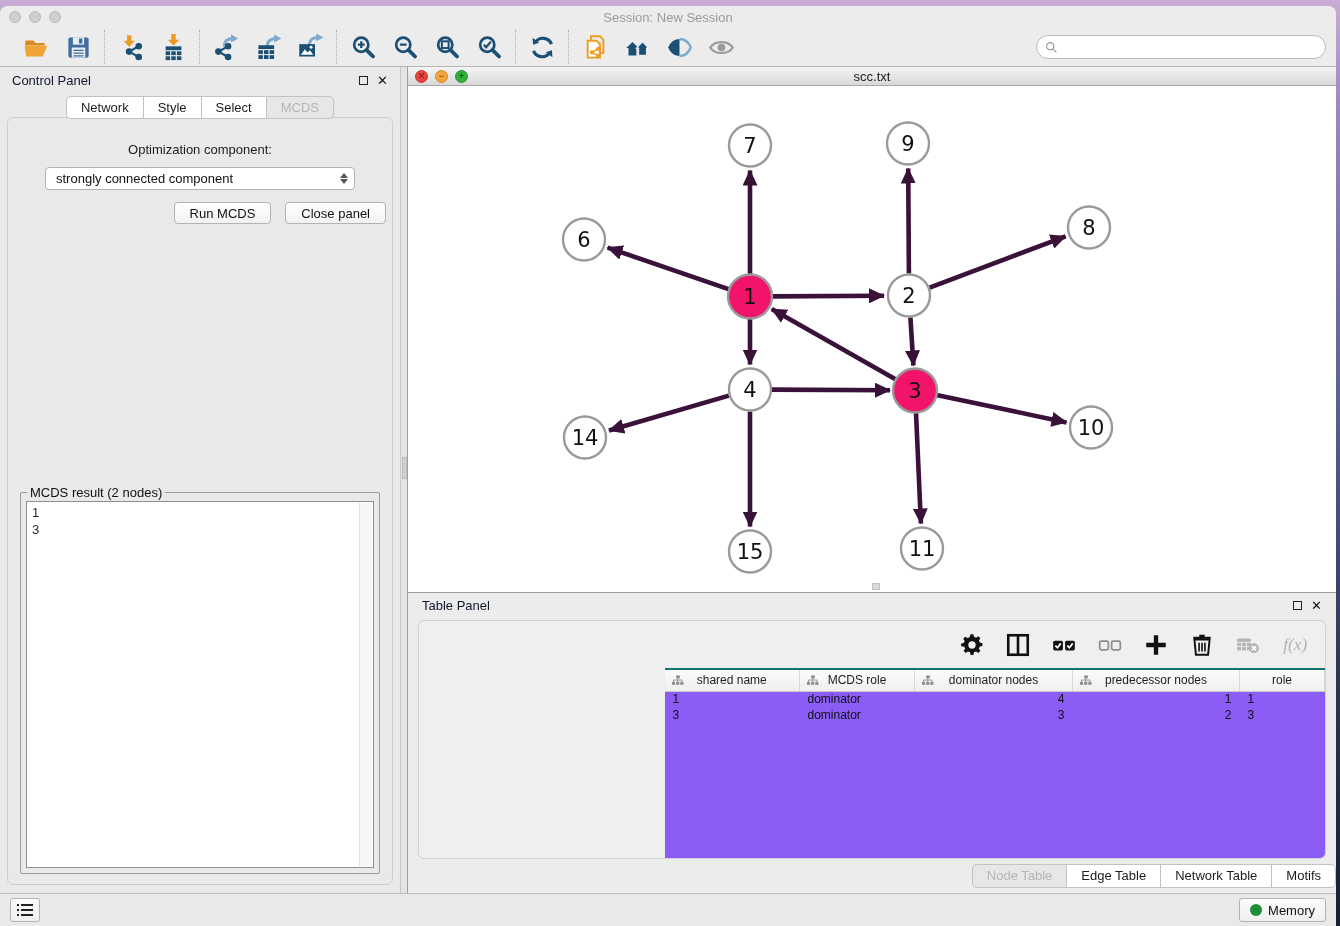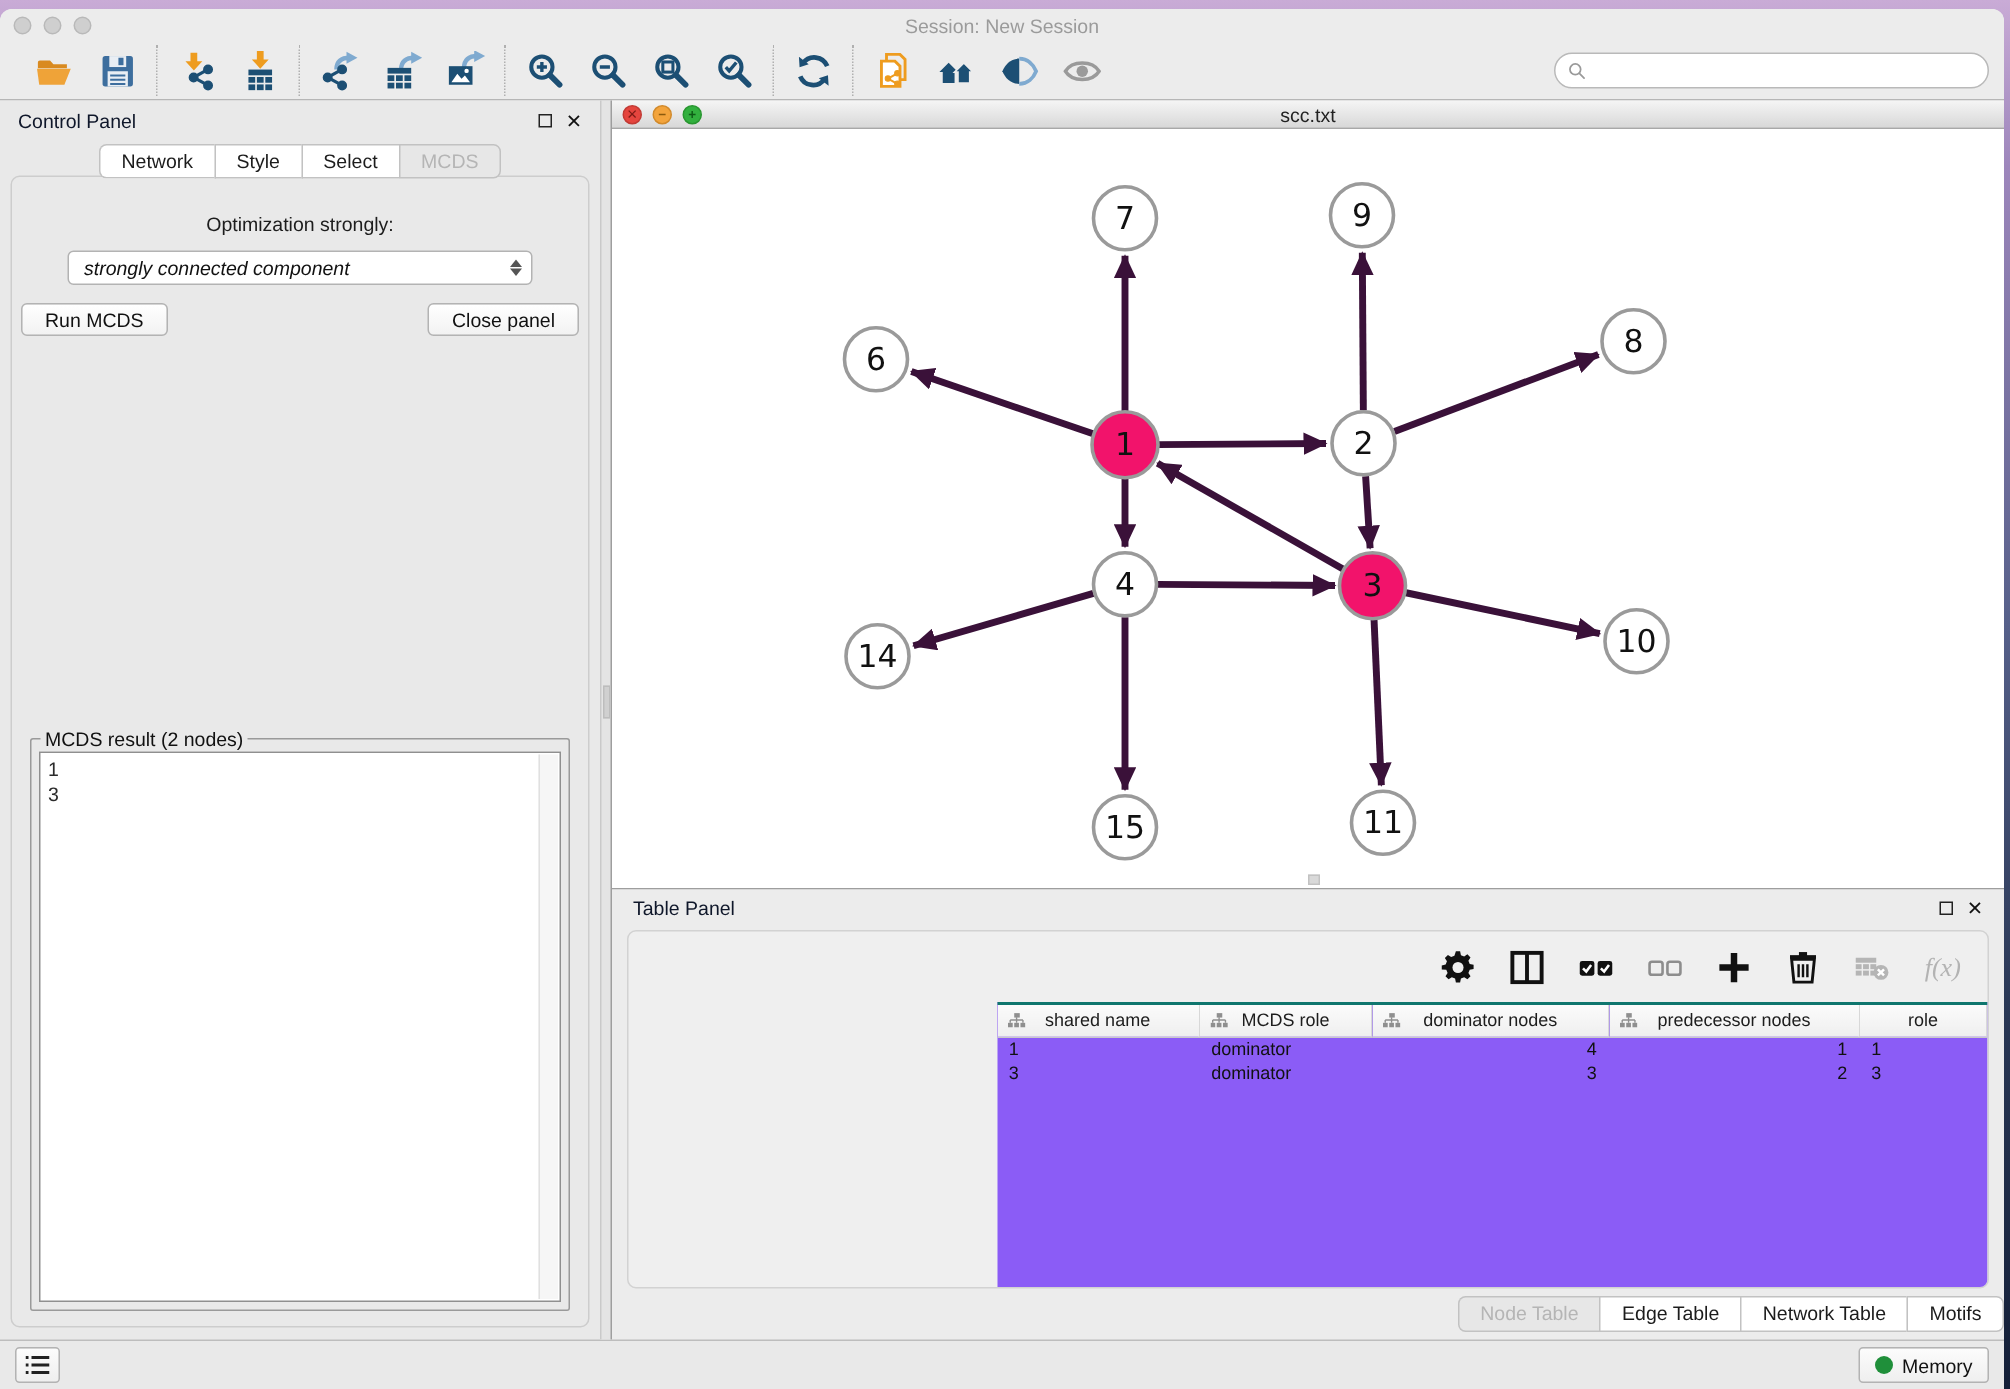--- a/index.html
+++ b/index.html
@@ -44,27 +44,27 @@
   .seg-tab { padding:3px 14px 4px; background:#fff; border:1px solid #c2c2c2; border-right:none;
              font-size:13px; color:#1c1c1c; }
   .seg-tab:first-child { border-radius:5px 0 0 5px; }
   .seg-tab:last-child { border-radius:0 5px 5px 0; border-right:1px solid #c2c2c2; }
   .seg-tab.sel-gray { background:#e7e7e7; color:#b5b5b5; }
 
   .cp-content { flex:1; margin:-2px 7px 8px 7px; border:1px solid #cdcdcd; border-radius:6px;
                 background:#e9e9e9; display:flex; flex-direction:column; padding:6px; min-height:0; }
   .opt-label { text-align:center; margin-top:18px; font-size:13px; color:#1d1d1d; }
   .dropdown { margin:10px auto 0; width:310px; height:23px; background:#fff; border:1px solid #b3b3b3;
-              border-radius:4px; display:flex; align-items:center; padding:0 6px 0 10px; font-size:13px;font-style:italic; }
+              border-radius:4px; display:flex; align-items:center; padding:0 6px 0 10px; font-size:13px; }
   .dropdown .dd-val { flex:1; color:#111; }
   .dd-stepper { display:flex; flex-direction:column; align-items:center; gap:1px; }
   .dd-stepper i { display:block; width:0; height:0; border-left:4px solid transparent; border-right:4px solid transparent; }
   .dd-up { border-bottom:5px solid #555; }
   .dd-down { border-top:5px solid #555; }
-  .btn-row { display:flex; justify-content:space-between; gap:14px; margin-top:12px; }
+  .btn-row { display:flex; justify-content:flex-end; gap:14px; margin-top:12px; }
   .push-btn { height:22px; padding:0 15px; background:linear-gradient(#ffffff,#f2f2f2); border:1px solid #b3b3b3;
               border-radius:4px; font-size:13px; color:#111; display:flex; align-items:center; }
 
   .result-group { margin:auto 6px 4px 6px; height:382px; border:1px solid #9a9a9a; border-radius:2px;
                   position:relative; padding:8px 5px 5px 5px; }
   .result-legend { position:absolute; top:-8px; left:6px; background:#e9e9e9; padding:0 3px; font-size:13px; color:#111; }
   .result-text { width:100%; height:100%; background:#fff; border:1px solid #8f8f8f; position:relative;
                  font-size:13px; line-height:17px; padding:2px 5px; white-space:pre; overflow:hidden; }
   .result-scroll { position:absolute; top:1px; right:1px; bottom:1px; width:13px; background:#f6f6f6; border-left:1px solid #e0e0e0; }
 
@@ -326,21 +326,21 @@
           <span class="close-btn">✕</span>
         </span>
       </div>
       <div class="cp-tabs" id="cp-tabs">
           <div class="seg-tab">Network</div>
           <div class="seg-tab">Style</div>
           <div class="seg-tab">Select</div>
           <div class="seg-tab sel-gray">MCDS</div>
         </div>
       <div class="cp-content">
-        <div class="opt-label">Optimization strongly:</div>
+        <div class="opt-label">Optimization component:</div>
         <div class="dropdown">
           <span class="dd-val">strongly connected component</span>
           <span class="dd-stepper">
               <i class="dd-up"></i>
               <i class="dd-down"></i>
             </span>
         </div>
         <div class="btn-row">
           <div class="push-btn">Run MCDS</div>
           <div class="push-btn">Close panel</div>

